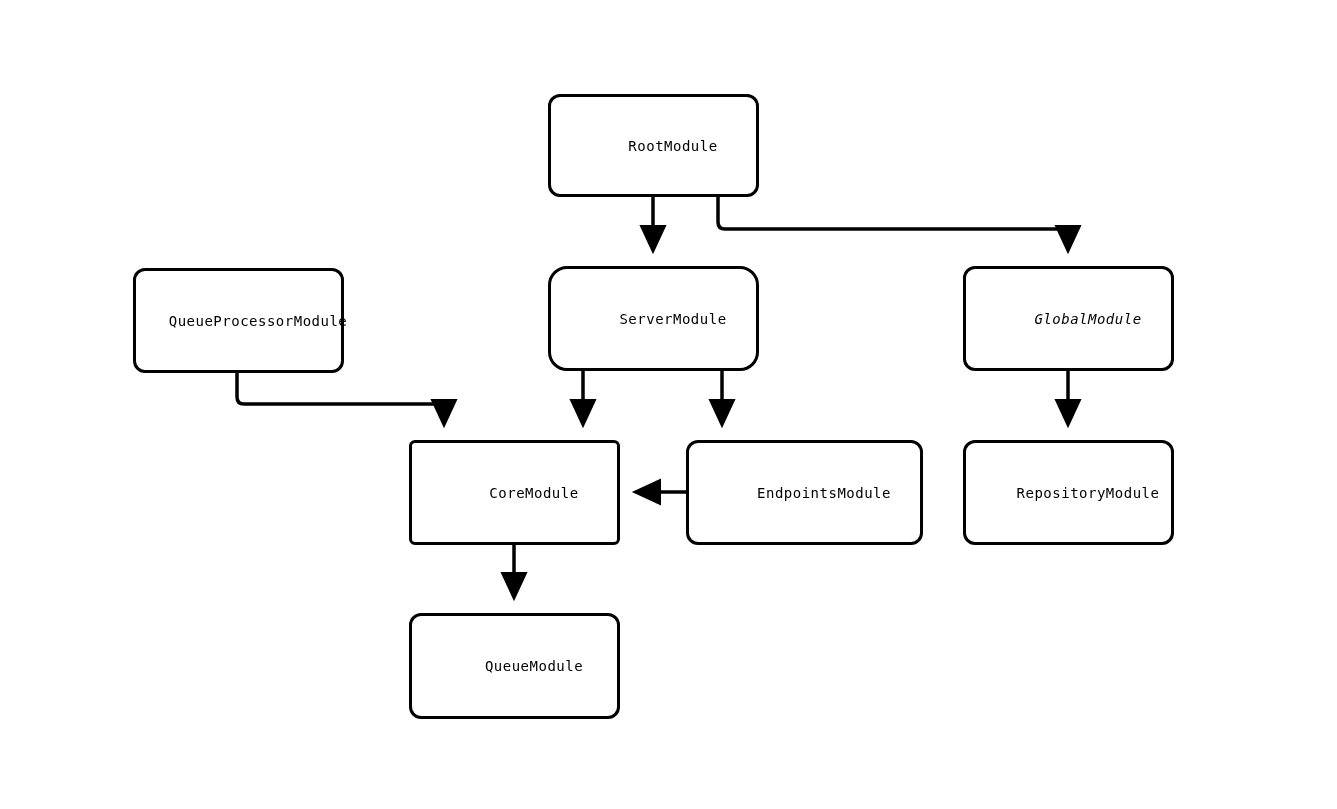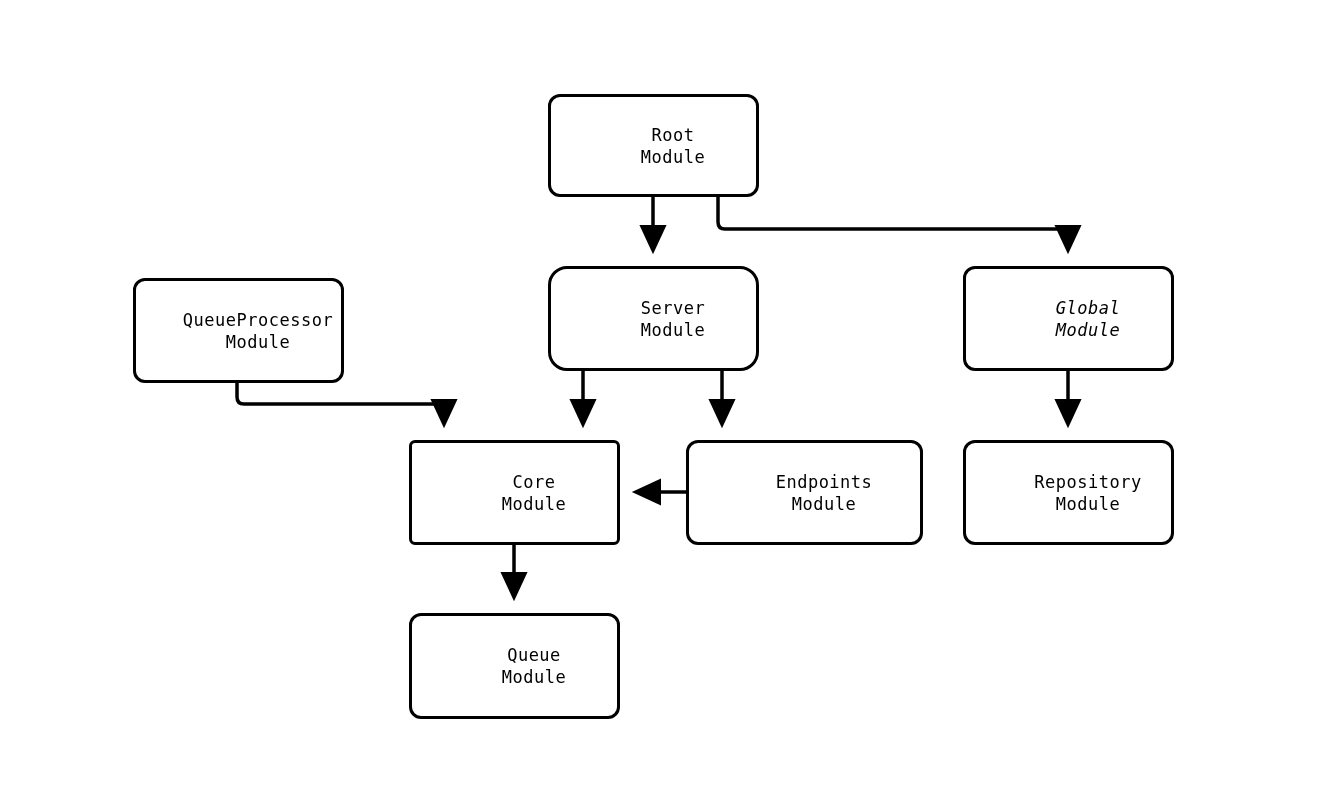--- a/index.html
+++ b/index.html
@@ -22,26 +22,26 @@
     width: 1337px;
     height: 809px;
   }
   .node {
     position: absolute;
     box-sizing: border-box;
     border: 3px solid #000000;
     border-radius: 12px;
     background: #ffffff;
     display: flex;
-    flex-direction: column;
+    flex-direction: row;
     align-items: center;
     justify-content: center;
     color: #000000;
     font-family: "DejaVu Sans Mono", monospace;
-    font-size: 17px;
+    font-size: 14px;
     line-height: 22px;
     letter-spacing: 0.5px;
     z-index: 2;
     padding-left: 39px;
   }
   .node .line1, .node .line2 {
     display: block;
     white-space: pre;
   }
 </style>
@@ -72,21 +72,21 @@
     <path d="M1068,371 L1068,424" stroke="#000000" stroke-width="3.5" fill="none" marker-end="url(#arrow)"></path>
 
     <path d="M514,545 L514,597" stroke="#000000" stroke-width="3.5" fill="none" marker-end="url(#arrow)"></path>
   </svg>
 
   <div class="node" style="left:548px; top:94px; width:211px; height:103px;">
     <span class="line1">Root</span>
     <span class="line2">Module</span>
   </div>
 
-  <div class="node" style="left:133px; top:278px; width:211px; height:105px;">
+  <div class="node" style="left:133px; top:268px; width:211px; height:105px;">
     <span class="line1">QueueProcessor</span>
     <span class="line2">Module</span>
   </div>
 
   <div class="node" style="left:548px; top:266px; width:211px; height:105px;border-radius:19px;">
     <span class="line1">Server</span>
     <span class="line2">Module</span>
   </div>
 
   <div class="node" style="left:963px; top:266px; width:211px; height:105px;font-style:italic;">

